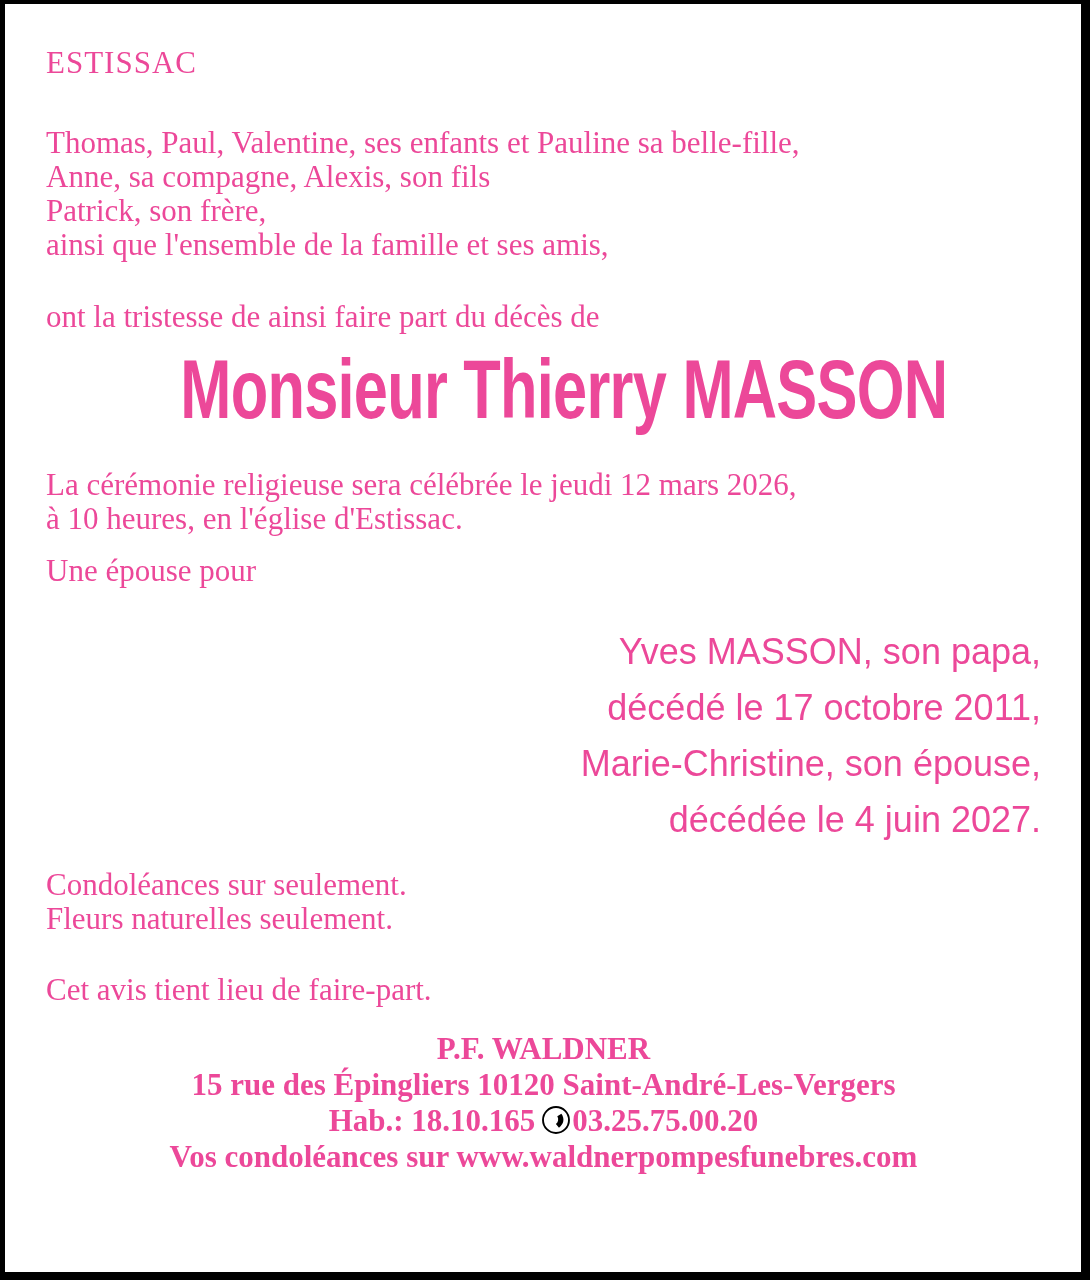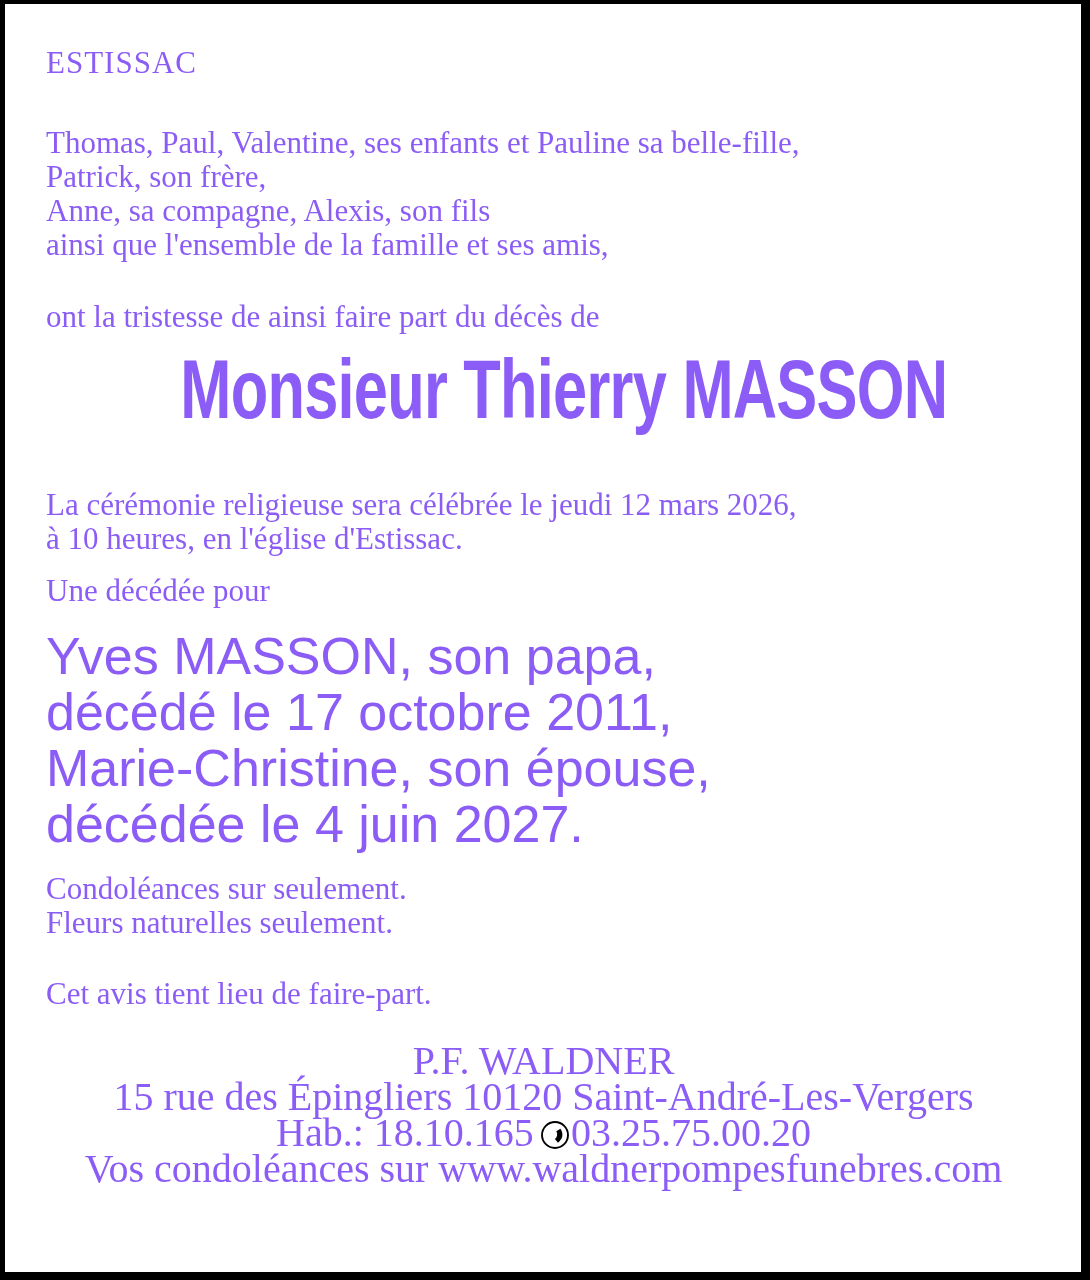--- a/index.html
+++ b/index.html
@@ -6,21 +6,21 @@
     margin: 0;
     padding: 0;
     background: #ffffff;
   }
   .page {
     position: relative;
     width: 1090px;
     height: 1280px;
     box-sizing: border-box;
     background: #ffffff;
-    color: #8b5cf6;
+    color: #ec4899;
     border-style: solid;
     border-color: #000000;
     border-width: 4px 9px 8px 5px;
     padding: 42px 40px 0 41px;
     font-family: "Liberation Serif", serif;
     overflow: hidden;
   }
   .serif-line {
     font-size: 31px;
     line-height: 34px;
@@ -38,72 +38,72 @@
     font-family: "Liberation Sans", sans-serif;
     font-weight: 700;
     font-size: 84px;
     line-height: 94px;
     white-space: nowrap;
     transform: scaleX(0.73);
     transform-origin: 50% 50%;
     letter-spacing: -1px;
   }
   .survenu { margin-top: 4px; }
-  .ceremony-block { margin-top: 52px; font-family: Liberation Serif, serif; }
+  .ceremony-block { margin-top: 32px; font-family: Liberation Serif, serif; }
   .tribute-intro { margin-top: 18px; }
   .tribute-block {
-    margin-top: 20px;
-    text-align: left;
+    margin-top: 36px;
+    text-align: right;
     font-family: "Liberation Sans", sans-serif;
-    font-size: 52px;
+    font-size: 36px;
     line-height: 56px;
   }
   .condolences-block { margin-top: 20px; }
   .statement { margin-top: 37px; }
   .footer {
-    margin-top: 32px;
+    margin-top: 24px;
     text-align: center;
-    font-weight: 400;
-    font-size: 40px;
+    font-weight: 700;
+    font-size: 31px;
     line-height: 36px;
   }
   .footer .fline { white-space: nowrap; }
   .phone-icon-svg {
     display: inline-block;
     width: 30px;
     height: 30px;
     vertical-align: -4px;
     margin: 0 1px 0 6px;
   }
 </style>
 </head>
 <body>
 
 <div class="page">
 
   <div class="serif-line location">ESTISSAC</div>
 
   <div class="family-block">
     <div class="serif-line">Thomas, Paul, Valentine, ses enfants et Pauline sa belle-fille,</div>
+    <div class="serif-line">Anne, sa compagne, Alexis, son fils</div>
     <div class="serif-line">Patrick, son frère,</div>
-    <div class="serif-line">Anne, sa compagne, Alexis, son fils</div>
     <div class="serif-line">ainsi que l'ensemble de la famille et ses amis,</div>
   </div>
 
   <div class="serif-line announcement">ont la tristesse de ainsi faire part du décès de</div>
 
   <div class="headline">Monsieur Thierry MASSON</div>
 
 
   <div class="ceremony-block">
     <div class="serif-line">La cérémonie religieuse sera célébrée le jeudi 12 mars 2026,</div>
     <div class="serif-line">à 10 heures, en l'église d'Estissac.</div>
   </div>
 
-  <div class="serif-line tribute-intro">Une décédée pour</div>
+  <div class="serif-line tribute-intro">Une épouse pour</div>
 
   <div class="tribute-block">
     <div>Yves MASSON, son papa,</div>
     <div>décédé le 17 octobre 2011,</div>
     <div>Marie-Christine, son épouse,</div>
     <div>décédée le 4 juin 2027.</div>
   </div>
 
   <div class="condolences-block">
     <div class="serif-line">Condoléances sur seulement.</div>

